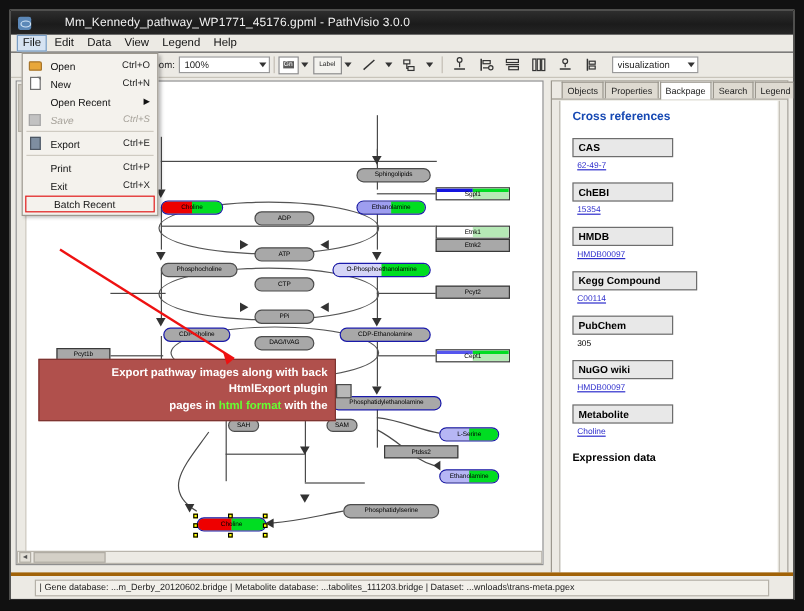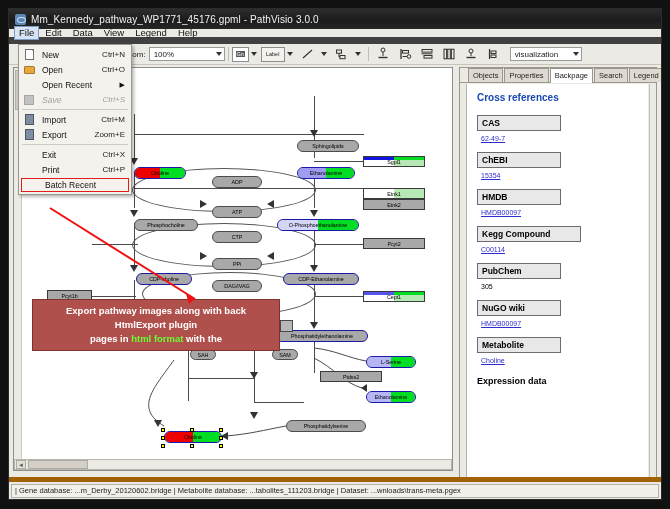--- a/index.html
+++ b/index.html
@@ -41,28 +41,28 @@
     margin-right: 5px;
     background: #5c88b8;
     border-radius: 2px;
     flex: none;
     position: relative;
   }
   .titlebar .appicon:after{
     content:""; position:absolute; left:2px; top:3px;
     width:7px;height:4px;border:1px solid #cfe2f5;border-radius:50%;
   }
-  .titlebar .ttext { letter-spacing: .1px; }
+  .titlebar .ttext { letter-spacing: .1px; margin-left: 23px; }
 
   
   .menubar {
     position: absolute; left: 0; top: 20px;
     width: 100%; height: 15px;
     background: #eceae4;
-    border-bottom: 7px solid #404040;
+    border-bottom: 1px solid #404040;
     display: flex; align-items: center;
     padding-left: 5px;
     font-size: 9.5px;
     color: #111;
   }
   .menubar .mi {
     padding: 1px 5px;
     margin-right: 1px;
     line-height: 12px;
   }
@@ -212,21 +212,21 @@
   }
 
   
   .callout {
     position: absolute;
     background: #b0504c;
     border: 1px solid #7d3431;
     color: #fff;
     font-size: 9.5px;
     font-weight: bold;
-    text-align: center;
+    text-align: right;
     line-height: 14px;
     padding: 4px 6px;
     z-index: 40;
   }
   .callout .hl { color: #66ff33; }
   .callout-handle {
     position: absolute;
     width: 13px; height: 12px;
     background: #b8b8b8;
     border: 1px solid #4a4a4a;
@@ -300,23 +300,23 @@
     padding: 4px 0 6px 4px;
   }
   .xref-val.plain { color: #000; text-decoration: none; }
   .expr-title { font-size: 9px; font-weight: bold; color: #000; margin-top: 6px; }
 
   
   .statusbar {
     position: absolute; left: 0; bottom: 0;
     width: 100%; height: 22px;
     background: #eceae4;
-    border-top: 5px solid #a16207;
+    border-top: 3px solid #a16207;
     display: flex; align-items: center;
-    padding: 0 2px;
+    padding: 0 20px;
   }
   .statusbar .sb-inner {
     flex: 1;
     border: 1px solid #b5b1a8;
     background: #f2f0ea;
     height: 14px;
     display: flex; align-items: center;
     font-size: 7.5px;
     color: #222;
     padding: 0 3px;
@@ -748,69 +748,62 @@
     </div>
   </div>
 
   <div class="statusbar">
     <div class="sb-inner">| Gene database: ...m_Derby_20120602.bridge | Metabolite database: ...tabolites_111203.bridge | Dataset: ...wnloads\trans-meta.pgex</div>
   </div>
 
   <div class="filemenu">
     <div class="fm-row">
       <span class="fm-ic">
+            <span class="icon-folder"></span>
+          </span>
+      <span class="fm-lbl">Open</span>
+      <span class="fm-acc">Ctrl+O</span>
+    </div>
+    <div class="fm-row">
+      <span class="fm-ic">
             <span class="icon-doc"></span>
           </span>
       <span class="fm-lbl">New</span>
       <span class="fm-acc">Ctrl+N</span>
-    </div>
-    <div class="fm-row">
-      <span class="fm-ic">
-            <span class="icon-folder"></span>
-          </span>
-      <span class="fm-lbl">Open</span>
-      <span class="fm-acc">Ctrl+O</span>
     </div>
     <div class="fm-row">
       <span class="fm-ic"></span>
       <span class="fm-lbl">Open Recent</span>
       <span class="fm-sub">▶</span>
     </div>
     <div class="fm-row disabled">
       <span class="fm-ic">
             <span class="icon-save gray"></span>
           </span>
       <span class="fm-lbl">Save</span>
       <span class="fm-acc">Ctrl+S</span>
     </div>
     <div class="fm-sep"></div>
     <div class="fm-row">
       <span class="fm-ic">
             <span class="icon-imp"></span>
           </span>
-      <span class="fm-lbl">Import</span>
-      <span class="fm-acc">Ctrl+M</span>
-    </div>
+      <span class="fm-lbl">Export</span>
+      <span class="fm-acc">Ctrl+E</span>
+    </div>
+    <div class="fm-sep"></div>
     <div class="fm-row">
-      <span class="fm-ic">
-            <span class="icon-imp"></span>
-          </span>
-      <span class="fm-lbl">Export</span>
-      <span class="fm-acc">Zoom+E</span>
-    </div>
-    <div class="fm-sep"></div>
+      <span class="fm-ic"></span>
+      <span class="fm-lbl">Print</span>
+      <span class="fm-acc">Ctrl+P</span>
+    </div>
     <div class="fm-row">
       <span class="fm-ic"></span>
       <span class="fm-lbl">Exit</span>
       <span class="fm-acc">Ctrl+X</span>
     </div>
-    <div class="fm-row">
-      <span class="fm-ic"></span>
-      <span class="fm-lbl">Print</span>
-      <span class="fm-acc">Ctrl+P</span>
-    </div>
     <div class="fm-row boxed">
       <span class="fm-lbl">Batch Recent</span>
     </div>
   </div>
 
 </div>
 </div>
 
 </body></html>

